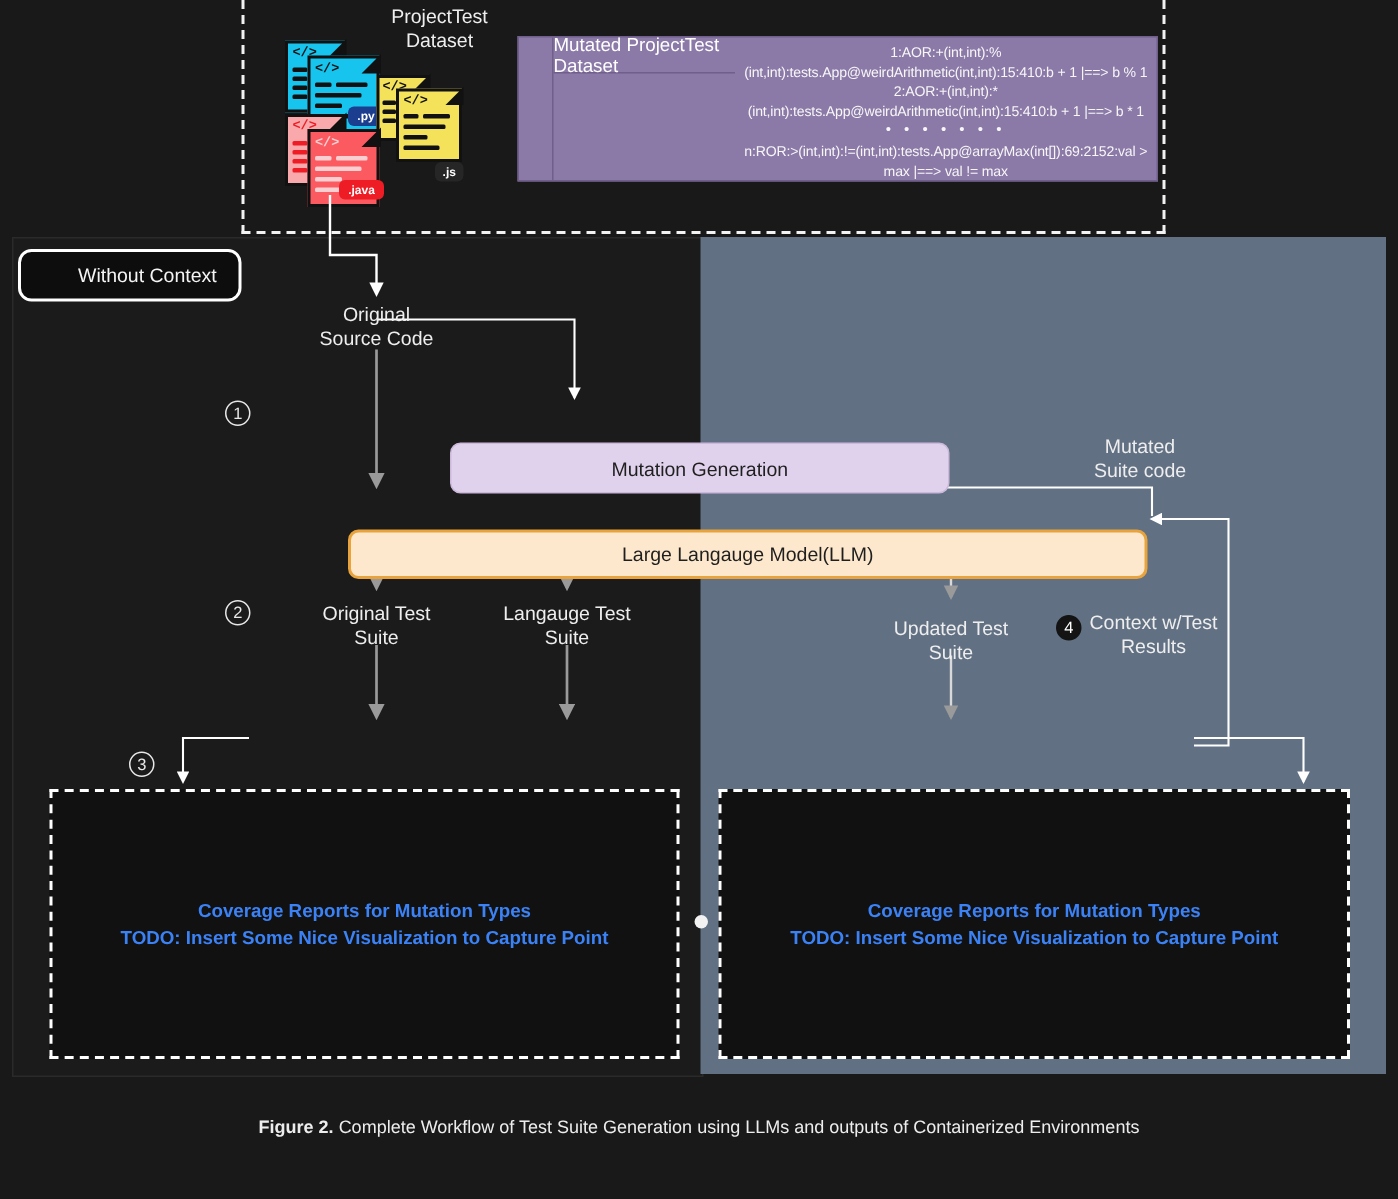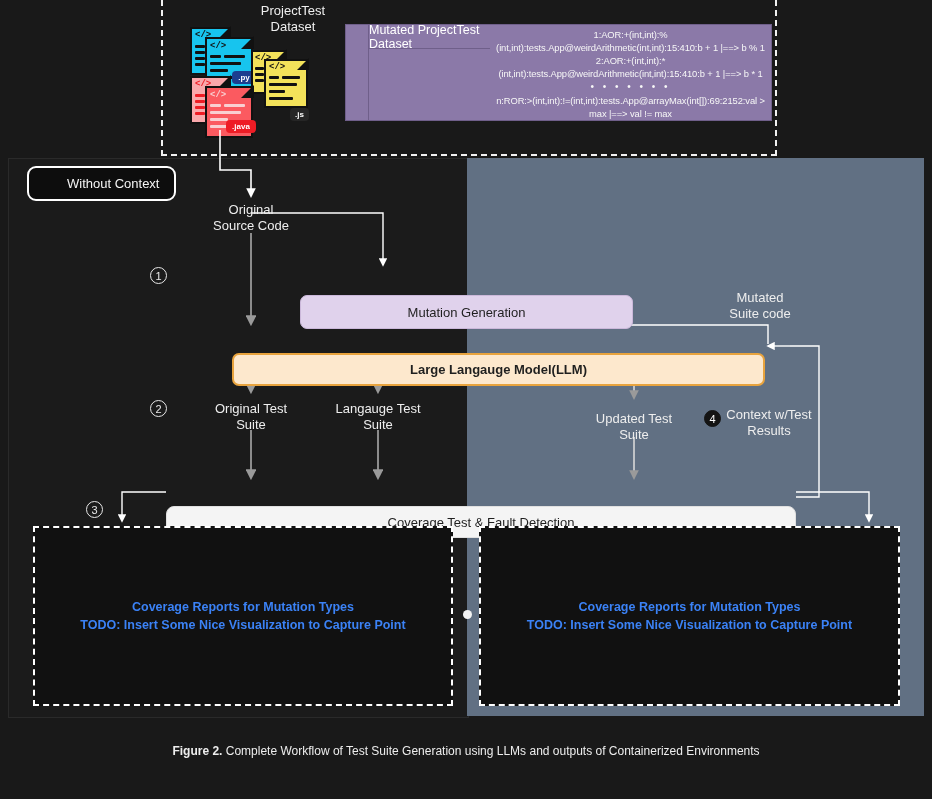--- a/index.html
+++ b/index.html
@@ -50,21 +50,21 @@
   .pill {
     position: absolute;
     background: #0d0d0d;
     border: 2px solid #ffffff;
     border-radius: 9px;
     color: #f5f5f5;
     font-size: 13px;
     padding: 8px 14px;
     white-space: nowrap;
   }
-  .pill-without { left: 27px; top: 166px; padding-left: 38px; }
+  .pill-without { left: 12px; top: 166px; padding-left: 38px; }
   .pill-context { left: 810px; top: 166px; }
 
   .plain-label {
     position: absolute;
     color: #eeeeee;
     font-size: 13px;
     line-height: 16px;
     text-align: center;
     white-space: pre-line;
   }
@@ -85,21 +85,20 @@
     left: 300px; top: 272px; width: 333px; height: 34px;
     background: #e0d2ec;
     border: 1px solid #cbb8da;
     color: #1f1f1f;
   }
   .box-llm {
     left: 232px; top: 330px; width: 533px; height: 33px;
     background: #fde8cd;
     border: 2px solid #e8a33d;
     color: #1f1f1f;
-    font-weight: bold;
   }
   .box-coverage {
     left: 166px; top: 483px; width: 630px; height: 32px;
     background: #f4f4f4;
     border: 1px solid #e0e0e0;
     color: #1f1f1f;
     border-radius: 8px;
   }
 
   
@@ -381,21 +380,20 @@
 
   <div class="plain-label" style="left:589px; top:411px; width:90px;">Updated Test
 Suite</div>
 
   <div class="plain-label" style="left:715px; top:290px; width:90px;">Mutated
 Suite code</div>
 
   <div class="plain-label" style="left:723px; top:407px; width:92px;">Context w/Test
 Results</div>
 
-  <div class="box box-coverage">Coverage Test &amp; Fault Detection</div>
 
   <div class="report report-left">Coverage Reports for Mutation Types
 TODO: Insert Some Nice Visualization to Capture Point</div>
 
   <div class="report report-right">Coverage Reports for Mutation Types
 TODO: Insert Some Nice Visualization to Capture Point</div>
 
   <div class="divider-dot"></div>
 
   <div class="num num-light" style="left:150px; top:267px;">1</div>

